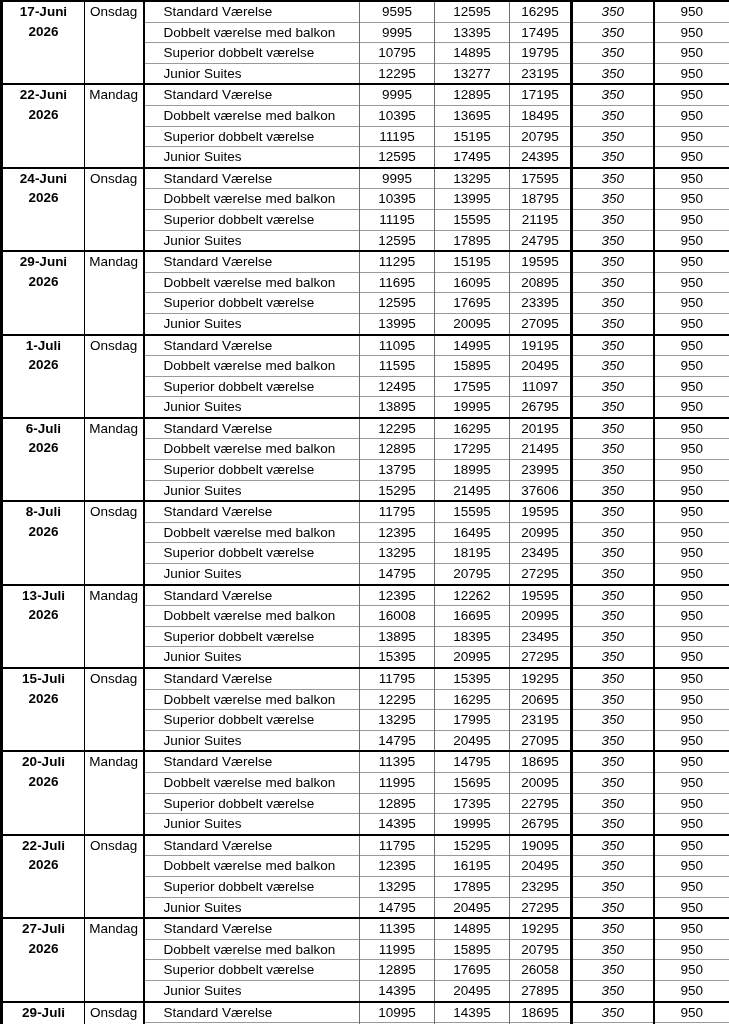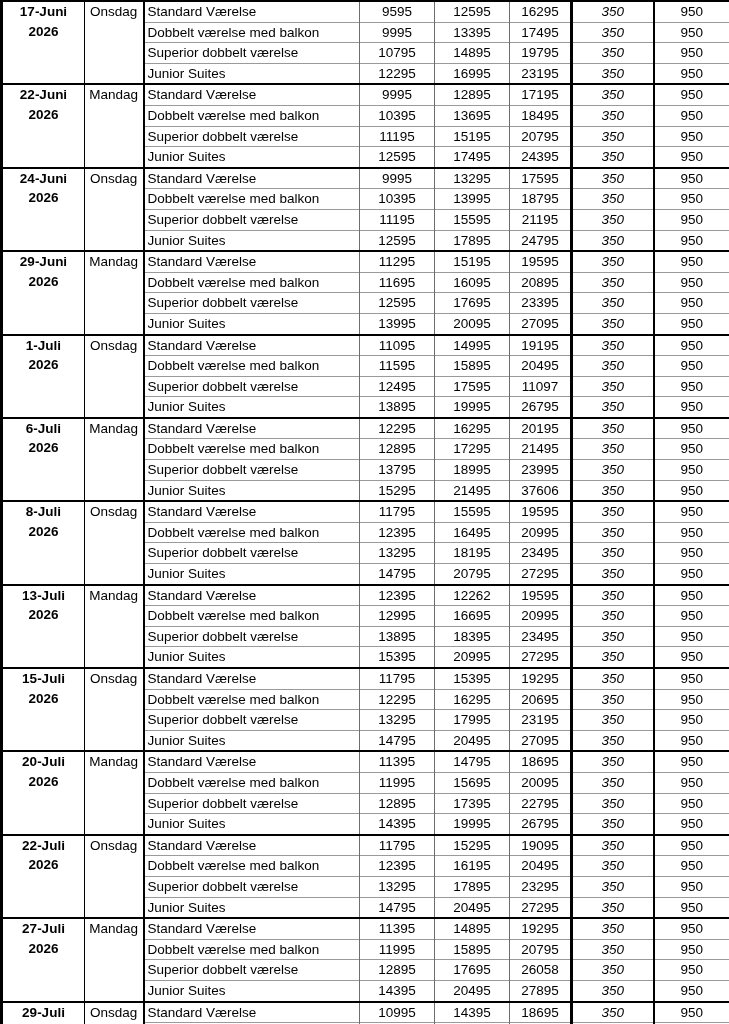--- a/index.html
+++ b/index.html
@@ -46,21 +46,21 @@
   td.c-date .date-line { line-height: 19.6px; }
   td.c-day {
     text-align: center;
     vertical-align: top;
     border-right: 2px solid #000000;
     line-height: 19.6px;
     margin-left: 8px;
   }
   td.c-room {
     text-align: left;
-    padding-left: 3px;
+    padding-left: 19px;
     border-right: 1px solid #6e6e6e;
   }
   td.c-num { text-align: center; }
   td.c-p1, td.c-p2 { border-right: 1px solid #6e6e6e; }
   td.c-p3 { border-right: 3px solid #000000; }
   td.c-s1 { border-right: 2px solid #000000; font-style: italic; }
 </style>
 </head>
 <body>
 
@@ -101,21 +101,21 @@
         <td class="c-room">Superior dobbelt værelse</td>
         <td class="c-p1 c-num">10795</td>
         <td class="c-p2 c-num">14895</td>
         <td class="c-p3 c-num">19795</td>
         <td class="c-s1 c-num">350</td>
         <td class="c-s2 c-num">950</td>
       </tr>
       <tr class="group-inner">
         <td class="c-room">Junior Suites</td>
         <td class="c-p1 c-num">12295</td>
-        <td class="c-p2 c-num">16995</td>
+        <td class="c-p2 c-num">13277</td>
         <td class="c-p3 c-num">23195</td>
         <td class="c-s1 c-num">350</td>
         <td class="c-s2 c-num">950</td>
       </tr>
     </tbody>
     <tbody>
       <tr class="group-first">
         <td class="c-date" rowspan="4">
           <div class="date-line">22-Juni</div>
           <div class="date-line">2026</div>
@@ -357,21 +357,21 @@
         <td class="c-day" rowspan="4">Mandag</td>
         <td class="c-room">Standard Værelse</td>
         <td class="c-p1 c-num">12395</td>
         <td class="c-p2 c-num">12262</td>
         <td class="c-p3 c-num">19595</td>
         <td class="c-s1 c-num">350</td>
         <td class="c-s2 c-num">950</td>
       </tr>
       <tr class="group-inner">
         <td class="c-room">Dobbelt værelse med balkon</td>
-        <td class="c-p1 c-num">12995</td>
+        <td class="c-p1 c-num">16008</td>
         <td class="c-p2 c-num">16695</td>
         <td class="c-p3 c-num">20995</td>
         <td class="c-s1 c-num">350</td>
         <td class="c-s2 c-num">950</td>
       </tr>
       <tr class="group-inner">
         <td class="c-room">Superior dobbelt værelse</td>
         <td class="c-p1 c-num">13895</td>
         <td class="c-p2 c-num">18395</td>
         <td class="c-p3 c-num">23495</td>

